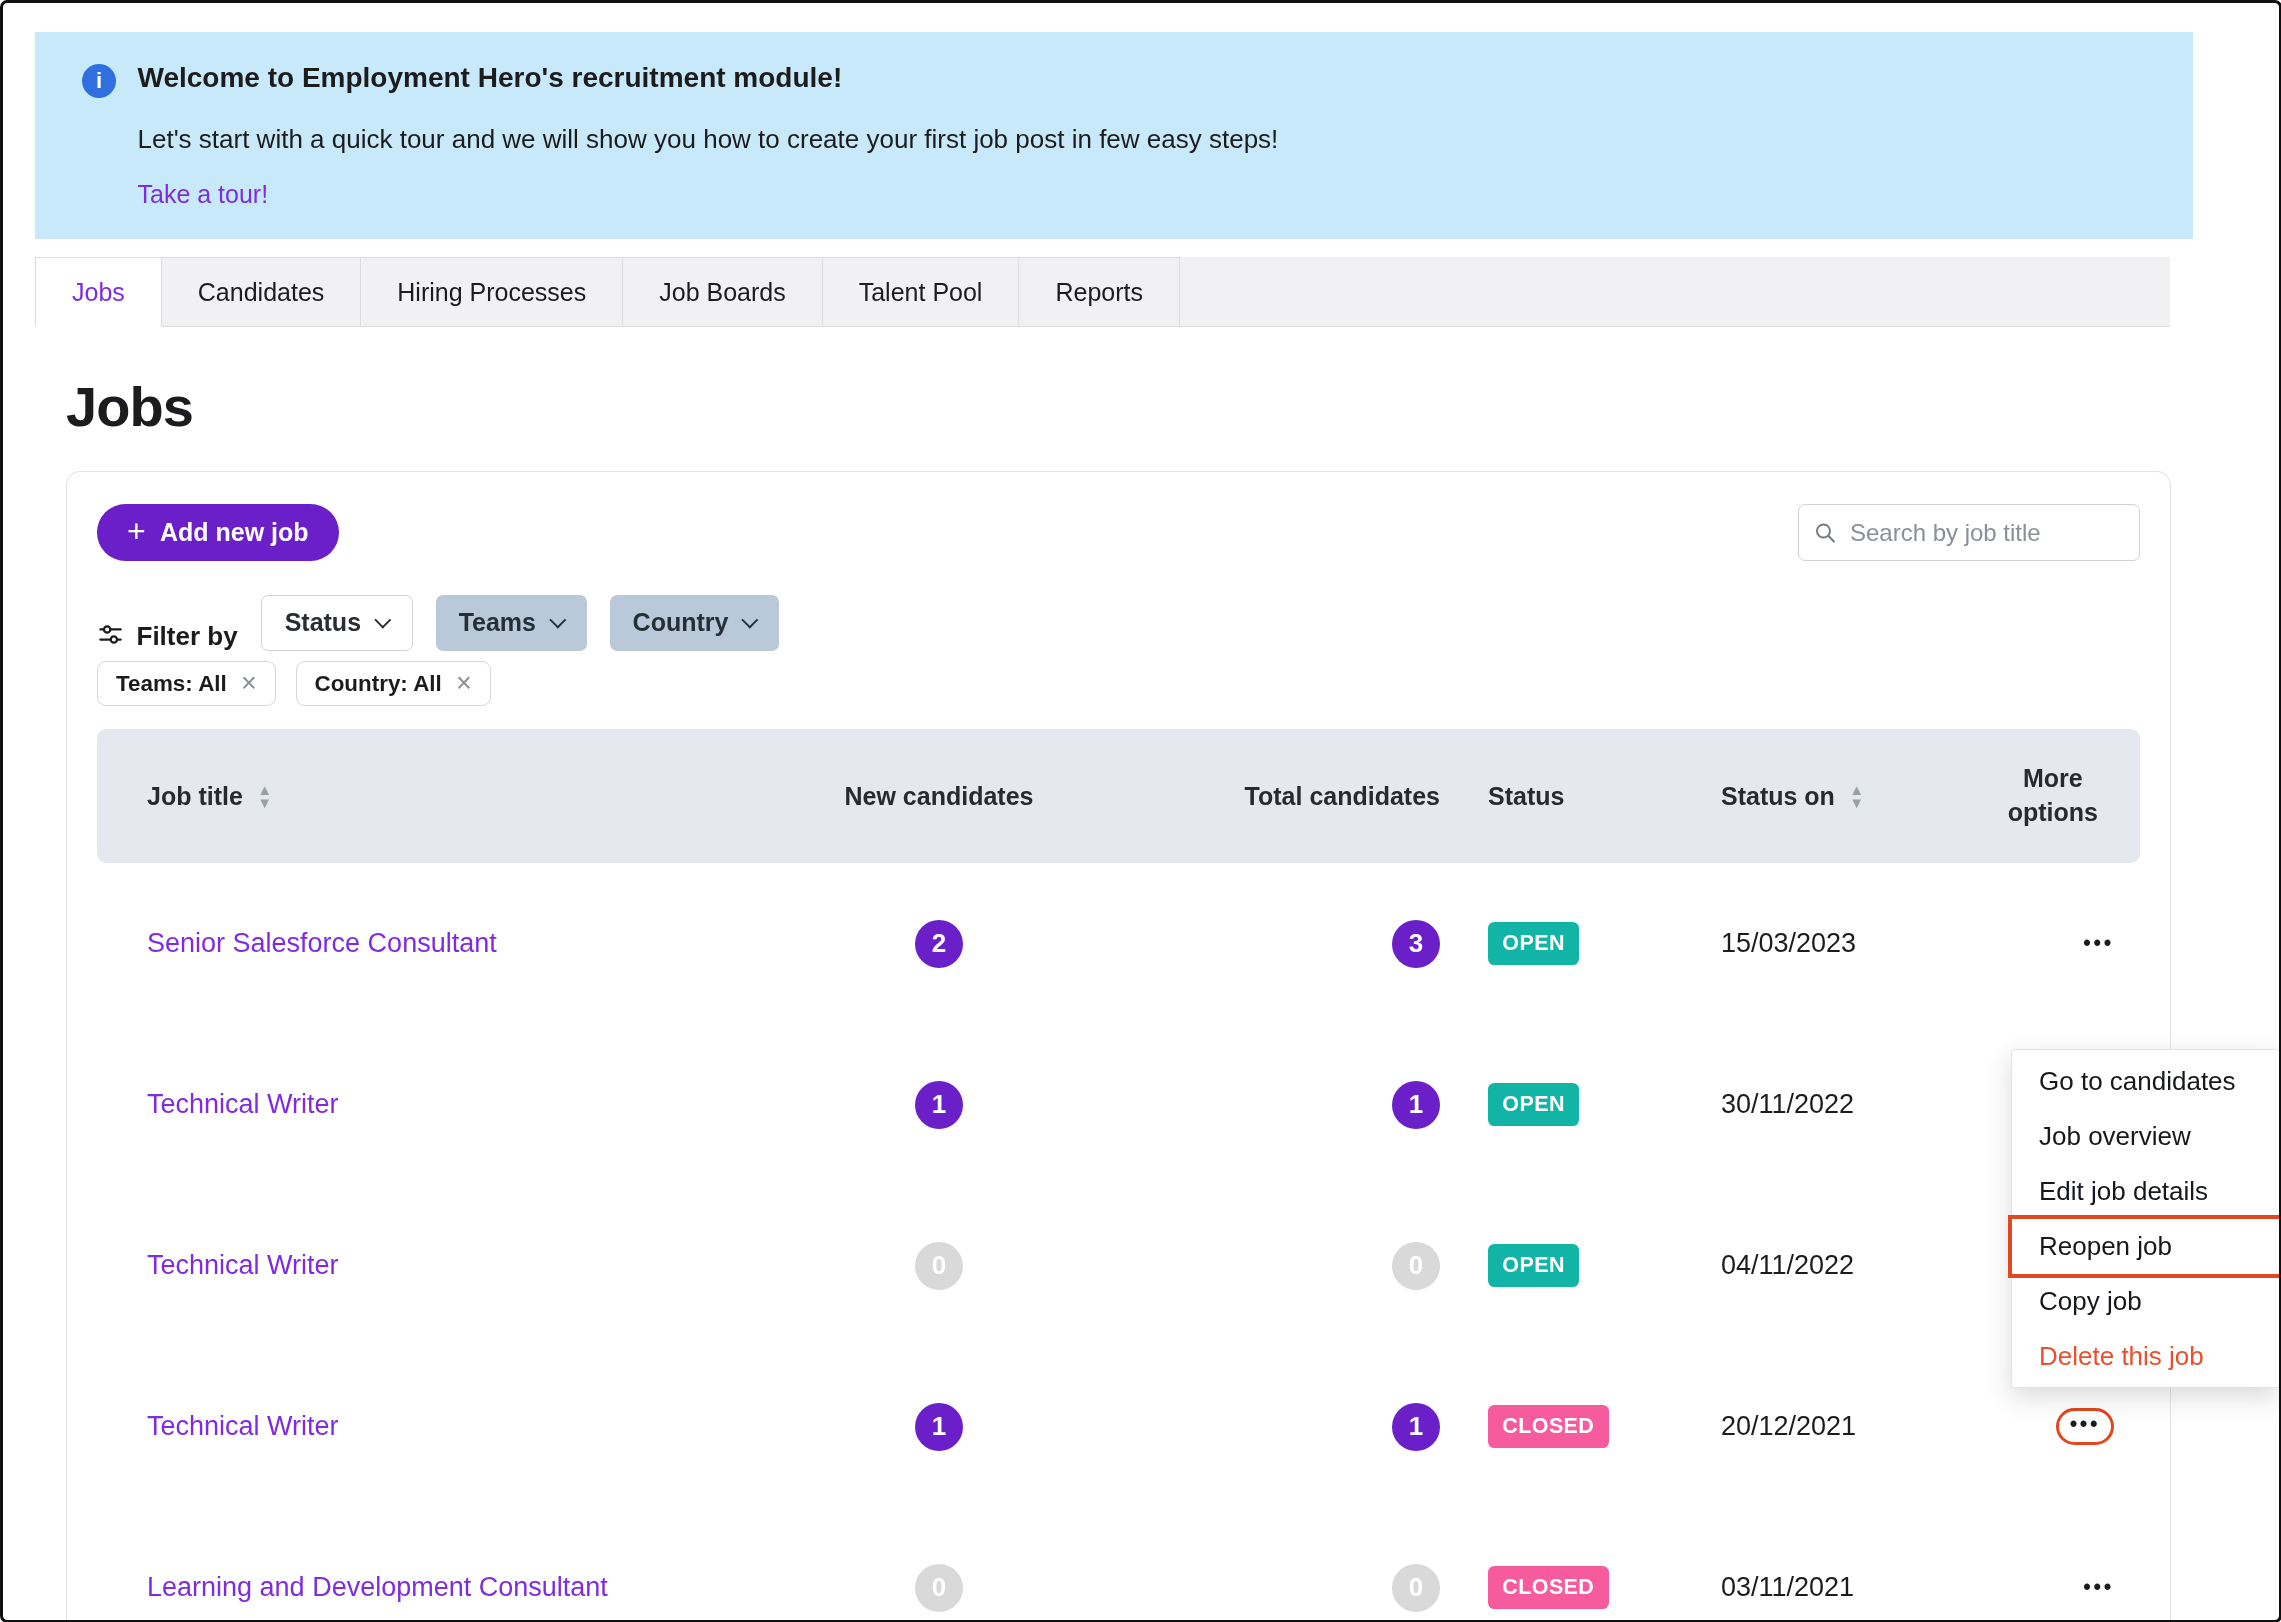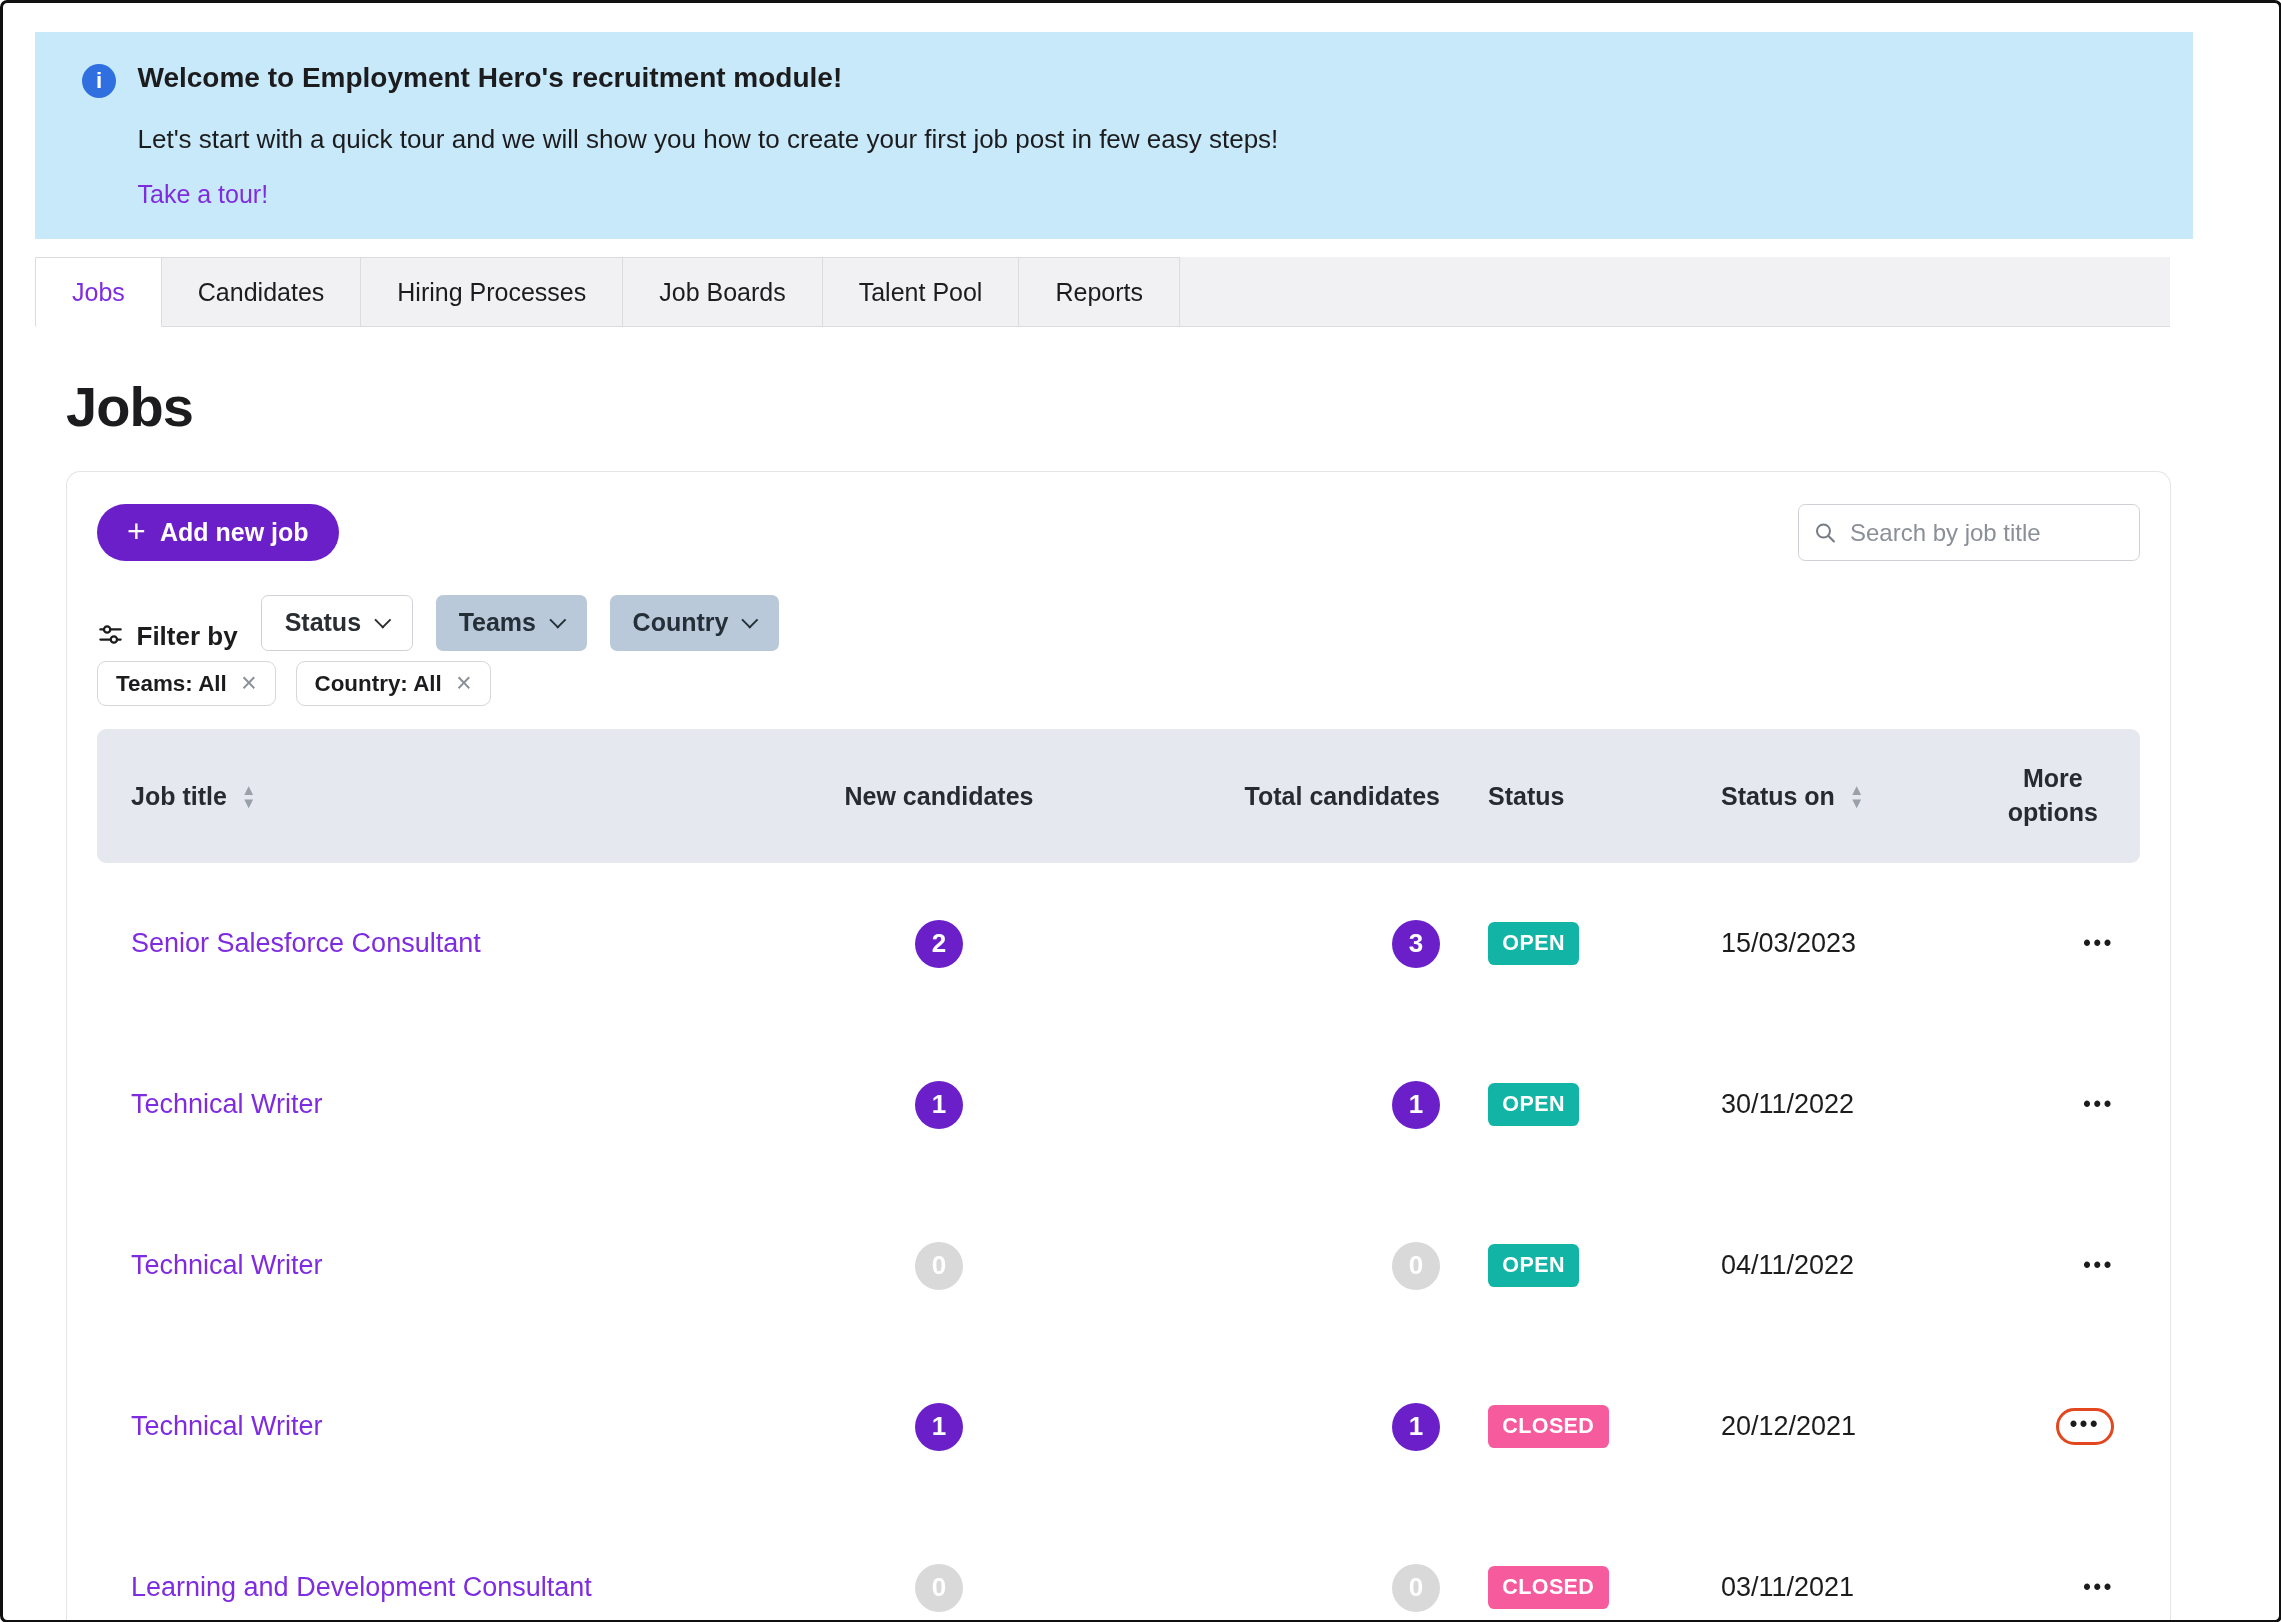--- a/index.html
+++ b/index.html
@@ -62,21 +62,21 @@
   .chips-row{margin-top:9px;display:flex;gap:19.7px;}
   .chip{display:flex;align-items:center;gap:14.3px;height:45px;padding:0 18px;border:1.8px solid #d6d7db;
     border-radius:9px;font-size:22.4px;font-weight:bold;background:#fff;}
   .chip .x{color:#8a8f98;font-size:27px;font-weight:normal;cursor:pointer;line-height:1;}
 
   
   .table{margin-top:23px;}
   .thead{display:flex;align-items:center;background:#e5e9ef;border-radius:9px;height:134px;
     font-size:25px;font-weight:bold;color:#272b31;}
   .cell{display:flex;align-items:center;}
-  .c-title{width:681px;padding-left:34px;}
+  .c-title{width:681px;padding-left:50px;}
   .c-new{width:322px;justify-content:center;text-align:center;}
   .c-total{width:340px;justify-content:flex-end;text-align:center;}
   .c-status{width:224px;padding-left:48px;}
   .c-created{width:269px;padding-left:57px;}
   .c-more{width:206px;justify-content:flex-end;padding-right:25px;}
   .more-head{text-align:center;line-height:1.35;transform:translateX(-16px);margin-left:24px;}
   .sort{display:inline-flex;flex-direction:column;margin-left:14.3px;color:#9aa0a8;font-size:15px;line-height:13.4px;cursor:pointer;}
   .trow{display:flex;align-items:center;height:161px;font-size:27px;}
   .job-link{color:var(--link-purple);text-decoration:none;cursor:pointer;}
   .count{width:48px;height:48px;border-radius:50%;display:flex;align-items:center;justify-content:center;
@@ -308,15 +308,23 @@
               <span>03/11/2021</span>
             </div>
             <div class="cell c-more">
               <span class="dots">•••</span>
             </div>
           </div>
         </div>
     </div>
   </div>
 
+  <div class="menu">
+      <div class="menu-item">Go to candidates</div>
+      <div class="menu-item">Job overview</div>
+      <div class="menu-item">Edit job details</div>
+      <div class="menu-item highlighted">Reopen job</div>
+      <div class="menu-item">Copy job</div>
+      <div class="menu-item danger">Delete this job</div>
+    </div>
 
 </div>
 
 
 </body></html>

